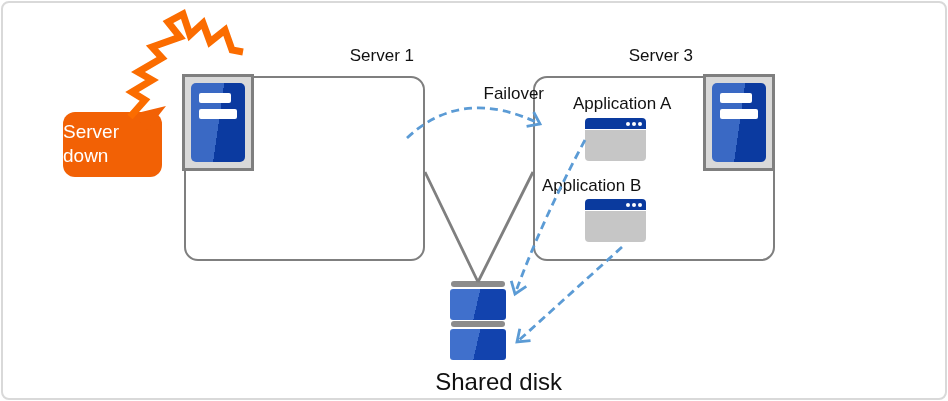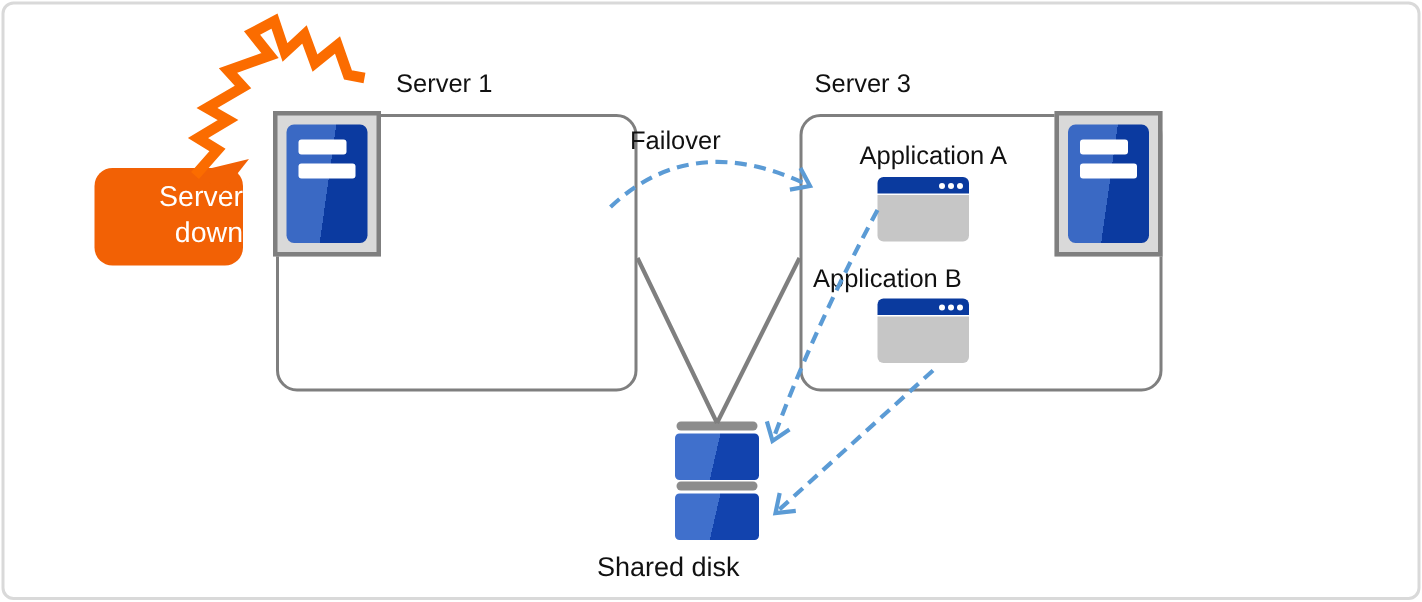--- a/index.html
+++ b/index.html
@@ -27,21 +27,21 @@
   .callout {
     position: absolute;
     left: 63px; top: 112px;
     width: 99px; height: 65px;
     box-sizing: border-box;
     background: var(--callout-orange, #f26105);
     border-radius: 12px;
     color: var(--callout-text, #ffffff);
     font-size: 19px;
     line-height: 24px;
-    text-align: right;
+    text-align: left;
     padding-top: 8px;
   }
 
   
   .group-box {
     position: absolute;
     box-sizing: border-box;
     width: 242px; height: 185px;
     top: 76px;
     background: #ffffff;
@@ -49,27 +49,27 @@
     border-radius: 14px;
   }
   .group-box.box1 { left: 184px; width: 241px; }
   .group-box.box2 { left: 533px; }
 
   .diagram-label {
     position: absolute;
     font-size: 17px;
     white-space: nowrap;
   }
-  .label-center { text-align: left; }
+  .label-center { text-align: right; }
   .label-server1 { left: 264px; top: 46px; width: 150px; }
   .label-server2 { left: 543px; top: 46px; width: 150px; }
   .label-failover { left: 420px; top: 84px; width: 124px; }
   .label-app-a { left: 573px; top: 94px; }
   .label-app-b { left: 542px; top: 176px; }
-  .label-shared-disk { left: 398px; top: 368px; width: 164px; font-size: 18px; }
+  .label-shared-disk { left: 398px; top: 368px; width: 164px; font-size: 24px; }
 
   
   .server-bay {
     position: absolute;
     width: 72px; height: 97px;
     box-sizing: border-box;
     background: var(--bay-gray, #d9d9d9);
     border: 3px solid var(--border-gray, #7f7f7f);
     z-index: 2;
   }

